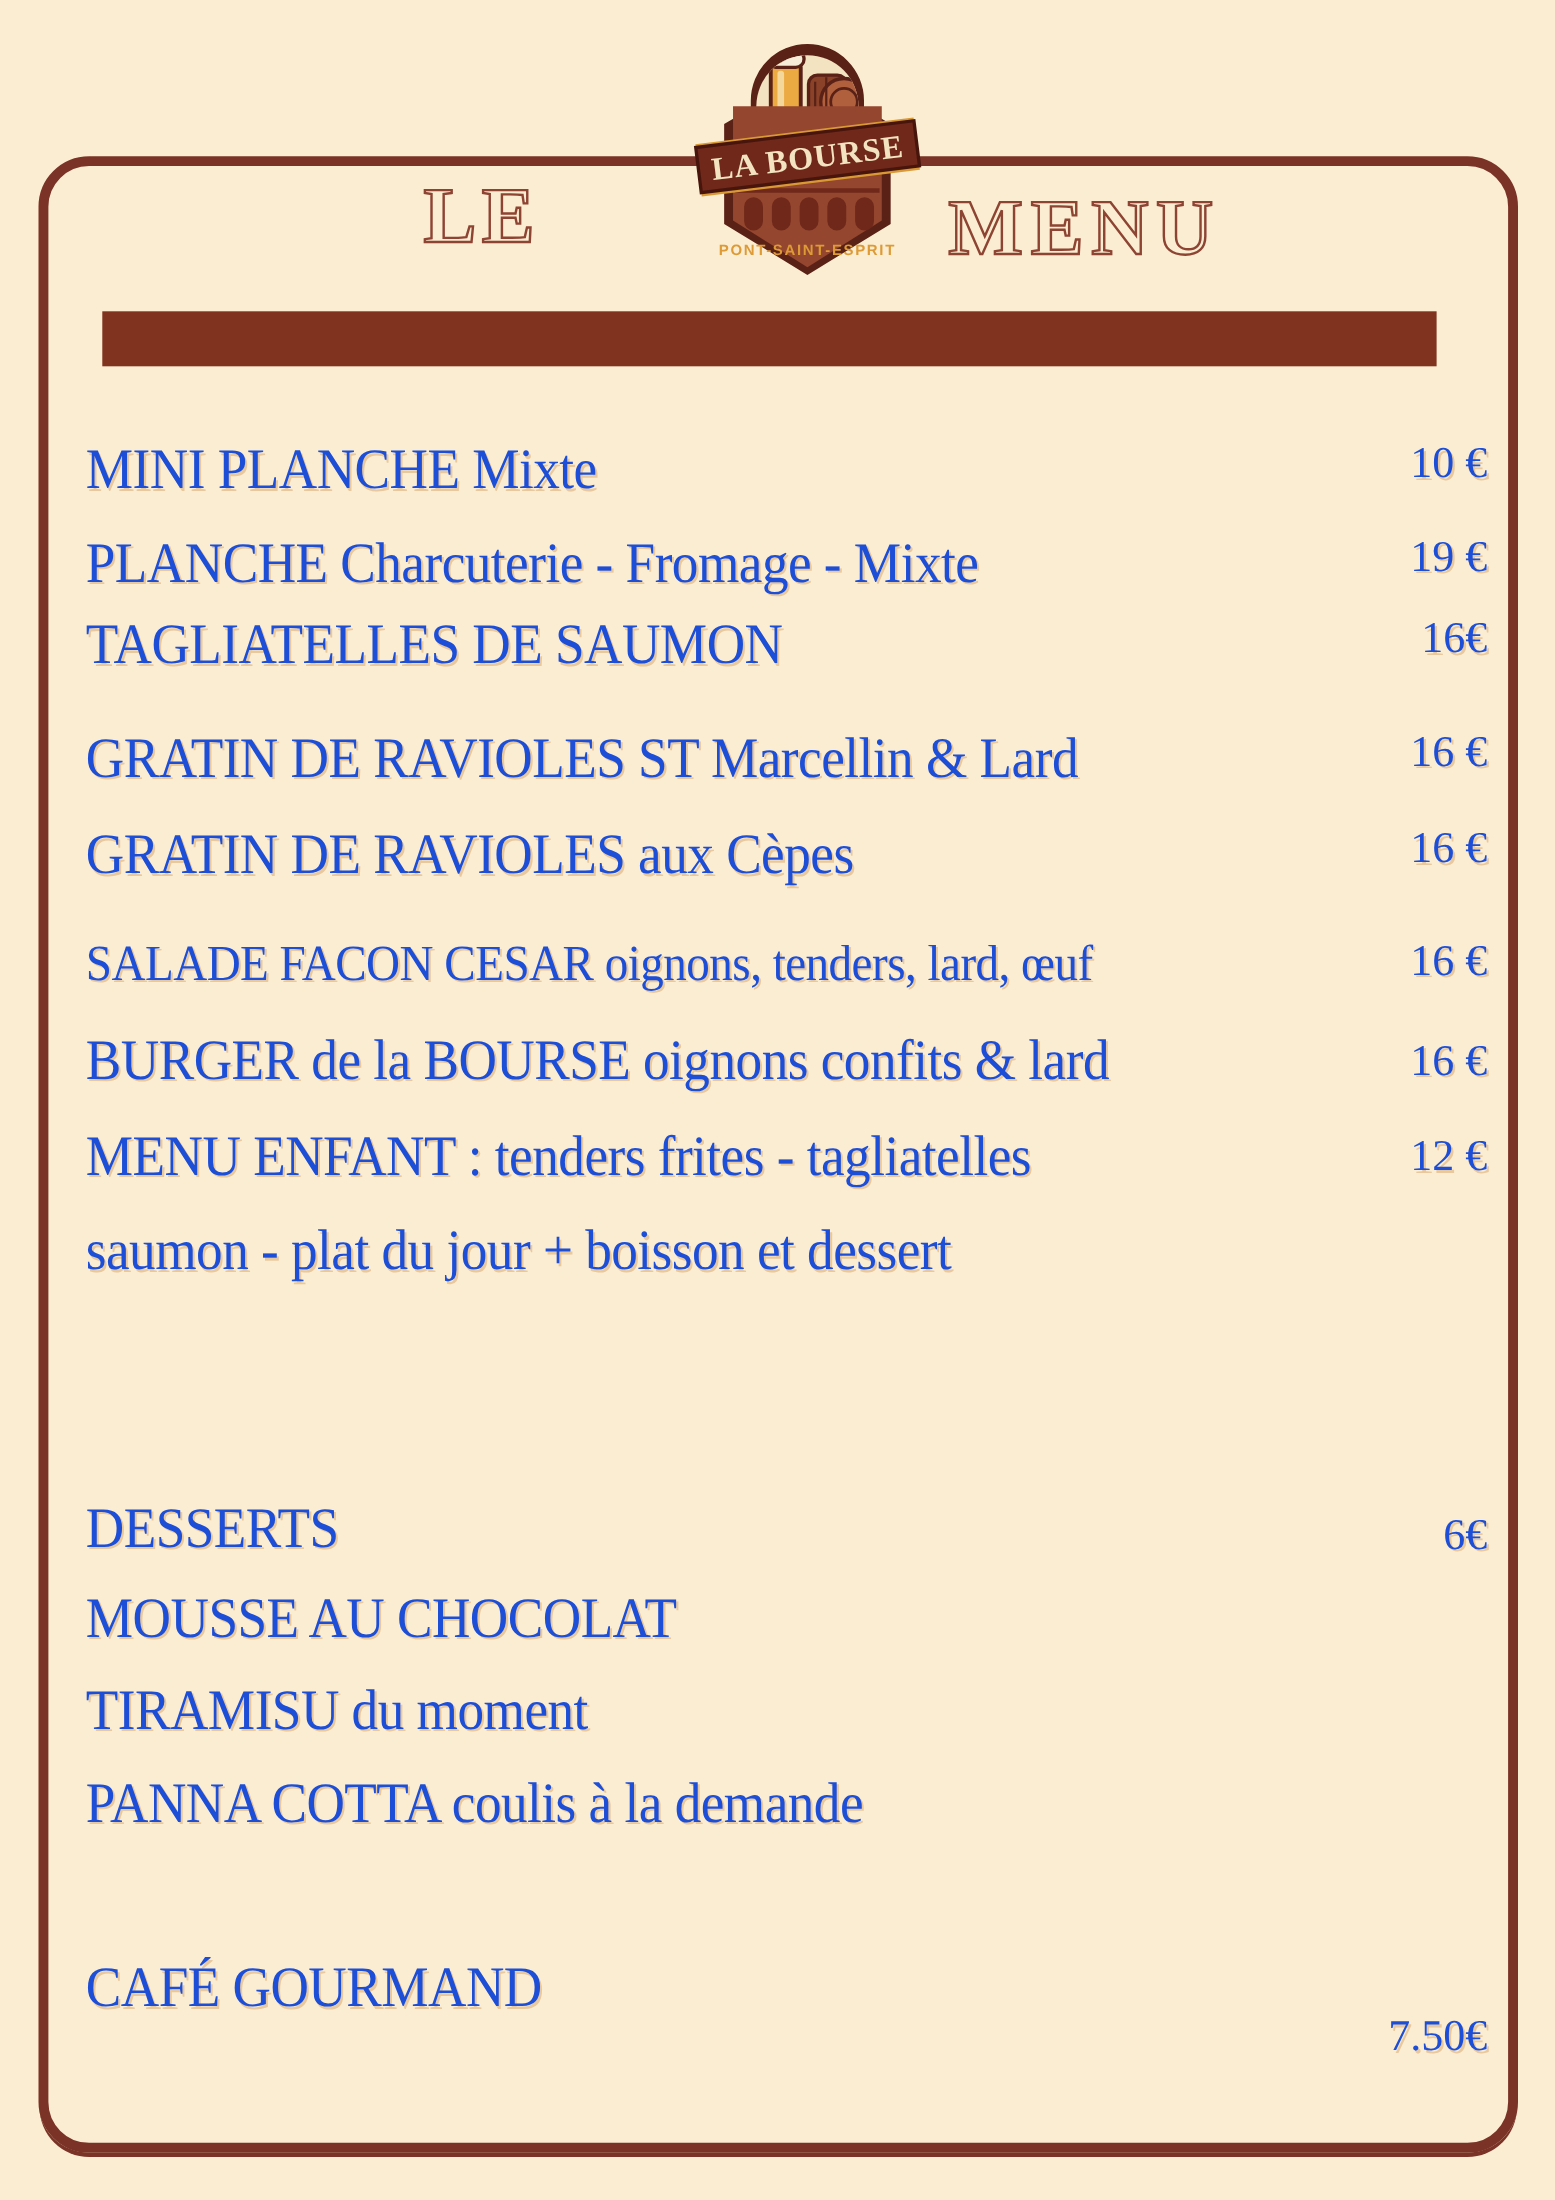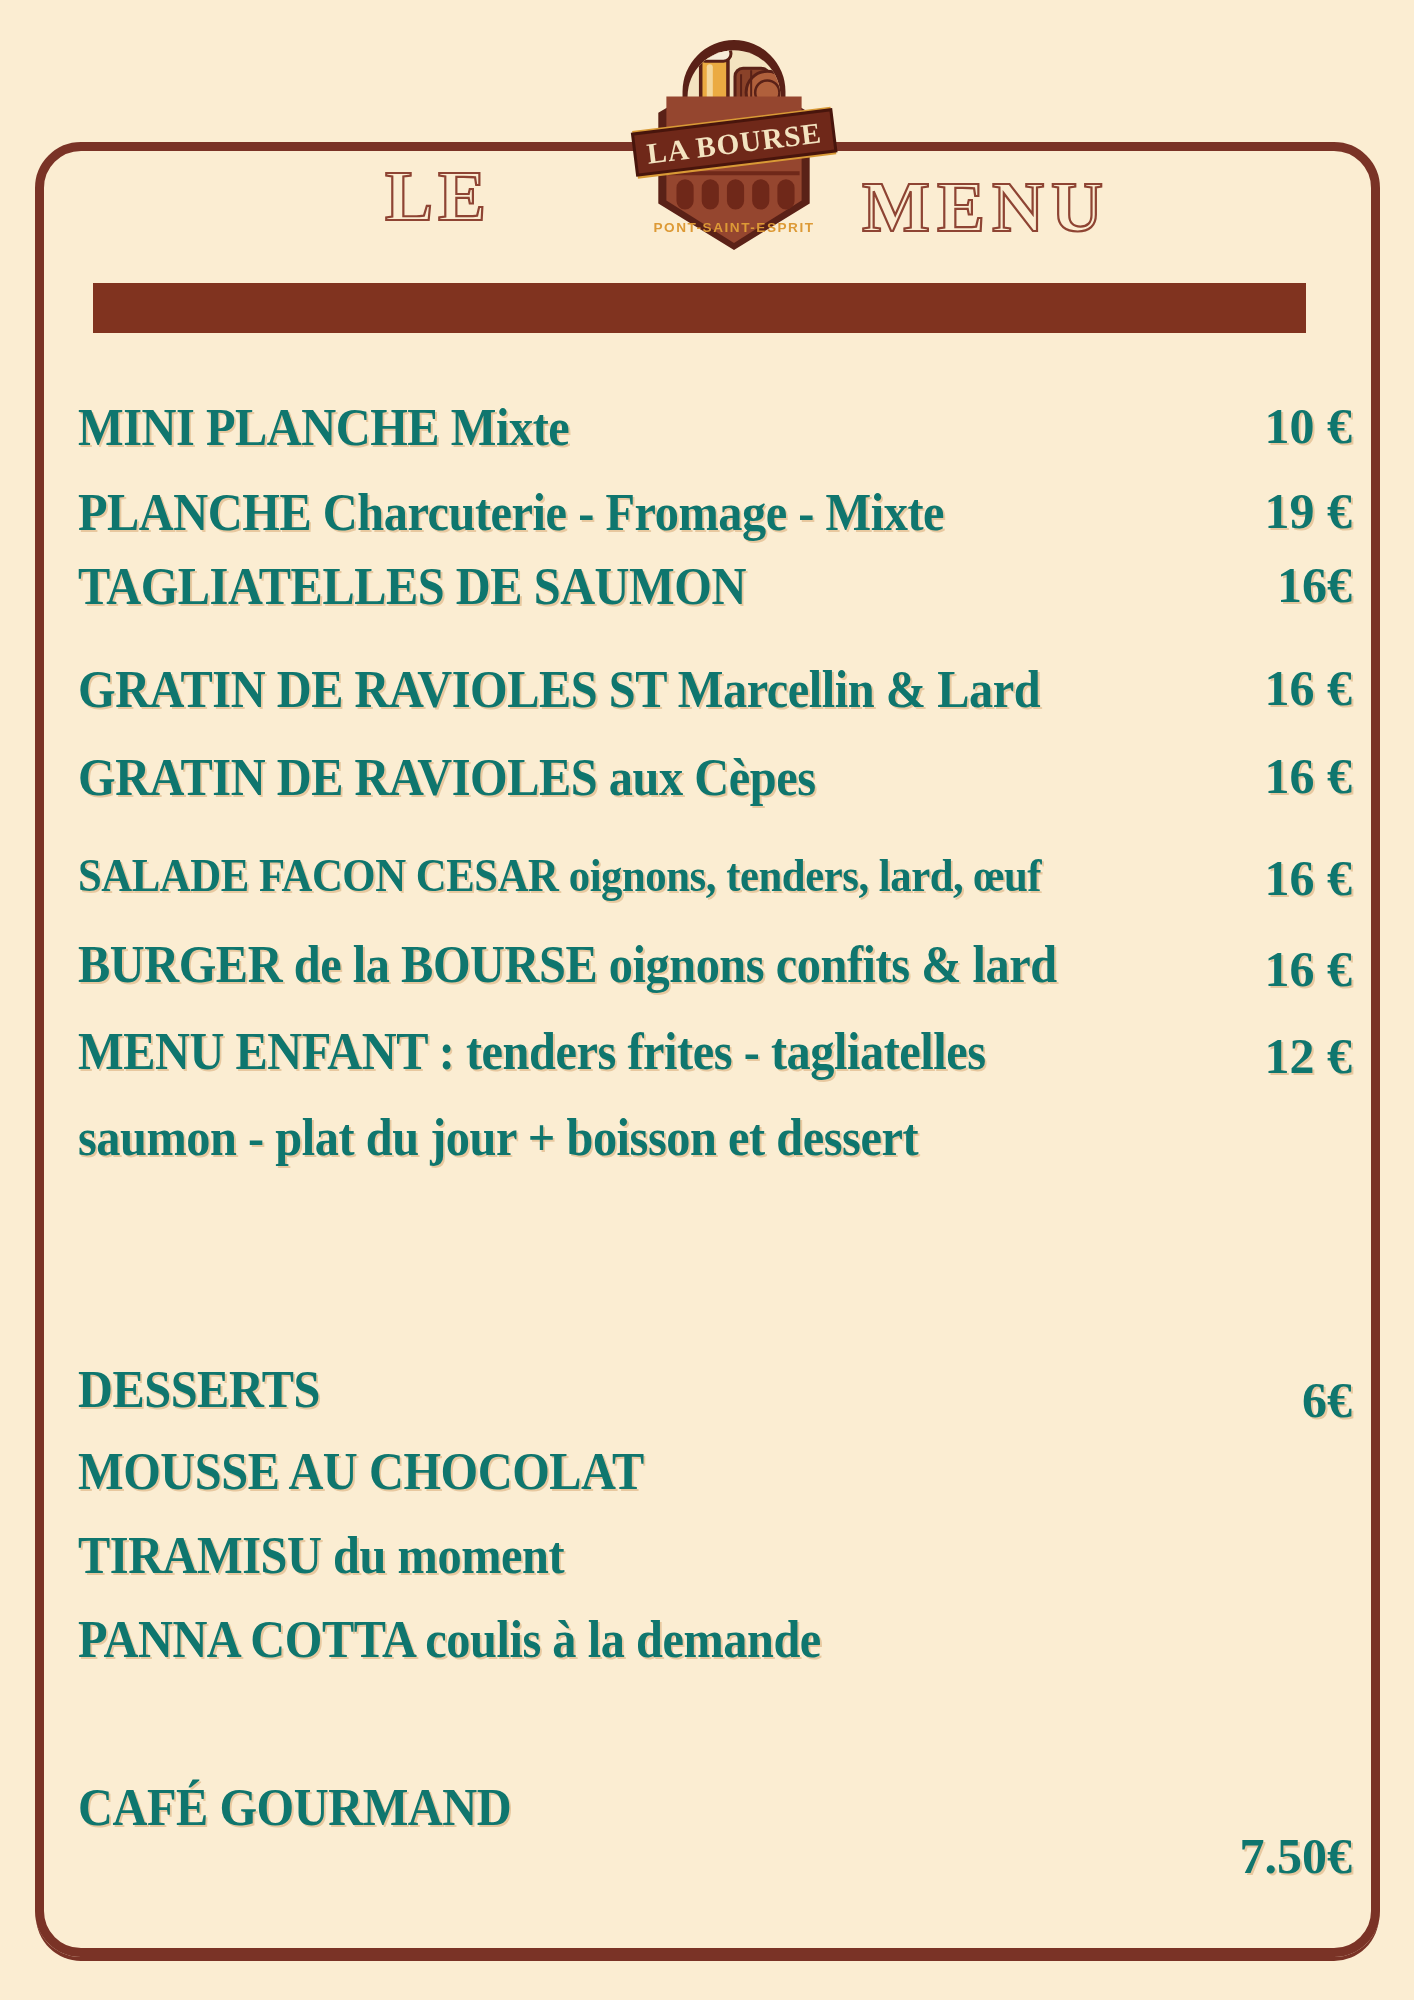--- a/index.html
+++ b/index.html
@@ -29,30 +29,30 @@
     position:absolute;left:93px;top:283px;width:1213px;height:50px;
     background:#80331F;
   }
   
   .logo{position:absolute;left:628px;top:34px;width:212px;height:220px;}
   
   .list{position:absolute;left:78px;top:0;width:1274px;height:2000px;}
   .row{
     position:absolute;left:0;right:0;display:flex;
     justify-content:space-between;align-items:flex-start;
-    line-height:1.15;color:#0f766e;font-weight:700;
+    line-height:1.15;color:#1d4ed8;font-weight:400;
   }
   .item-name{
     display:inline-block;white-space:nowrap;font-size:52px;
     letter-spacing:-0.5px;transform:scaleX(0.93);transform-origin:0 50%;
     text-shadow:2px 2px 0 rgba(208,156,98,0.45);
   }
   .row--small .item-name{font-size:46px;}
   .item-price{
-    display:inline-block;white-space:nowrap;font-size:50px;
+    display:inline-block;white-space:nowrap;font-size:40px;
     text-shadow:2px 2px 0 rgba(208,156,98,0.45);
   }
   .po6 {transform:translateY(6px);}
   .po12{transform:translateY(12px);}
   .po35{transform:translateY(35px);}
   .po50{transform:translateY(50px);margin-left:20px;}
 </style>
 </head>
 <body>
 

